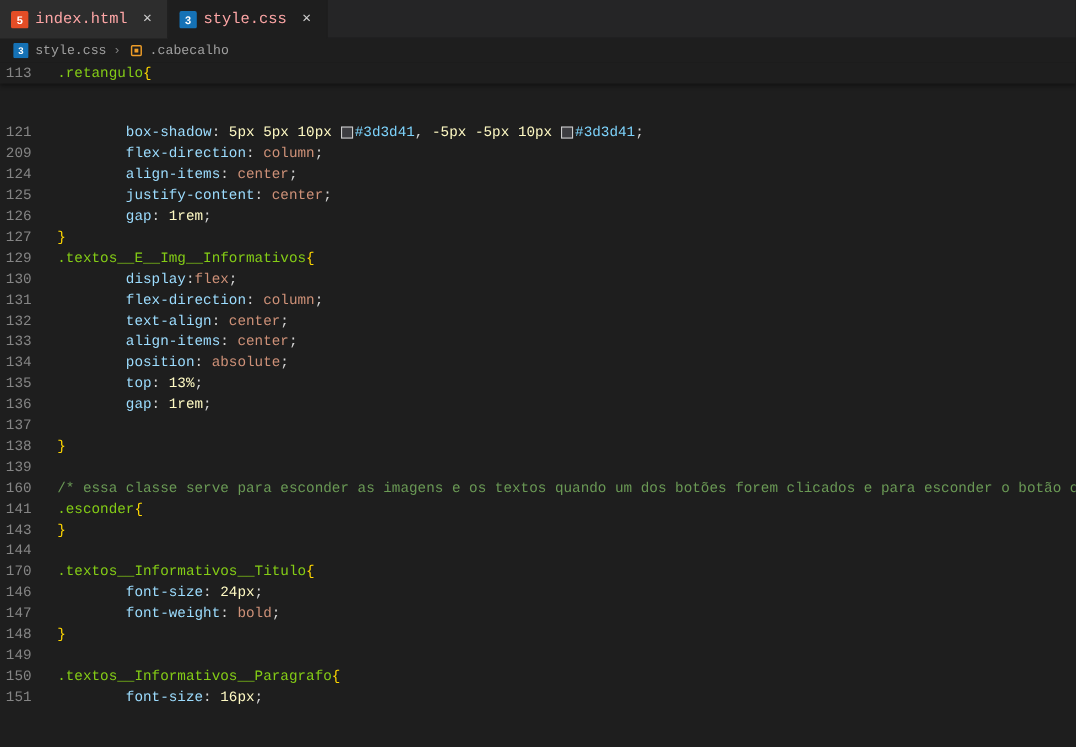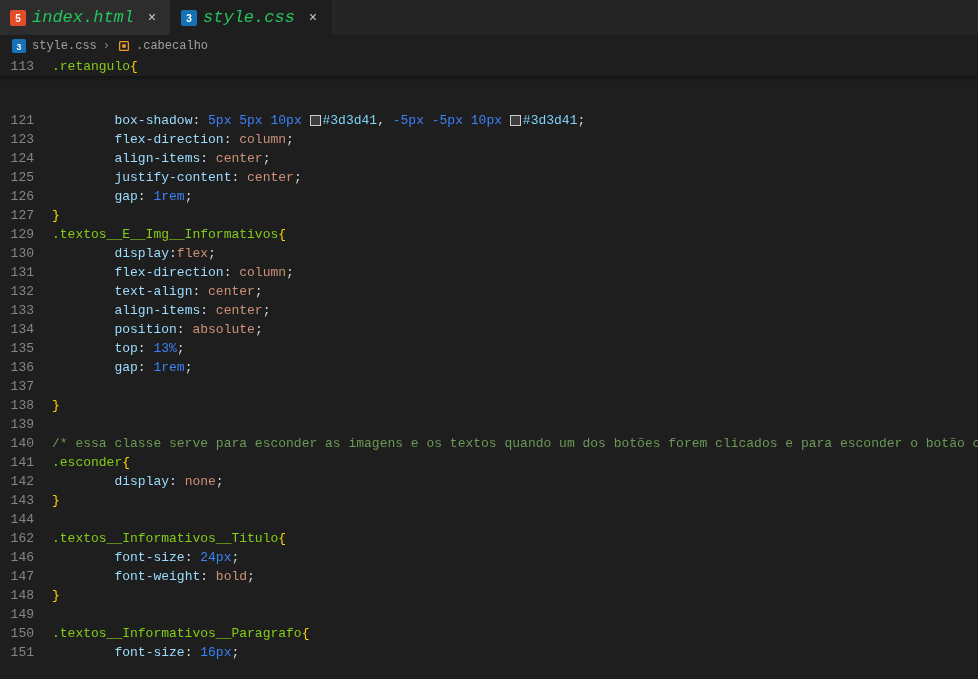--- a/index.html
+++ b/index.html
@@ -31,21 +31,21 @@
 .tab.active {
   background: #1e1e1e;
 }
 .tab-icon {
   width: 16px;
   height: 16px;
   display: flex;
   align-items: center;
   justify-content: center;
 }
-.tab-label { color: #22c55e; font-size: 17px; font-style: italic; }
+.tab-label { color: #fca5a5; font-size: 14px; }
 .tab-close {
   color: #ccc;
   font-size: 14px;
   margin-left: 4px;
   width: 16px;
   text-align: center;
 }
 .breadcrumb {
   display: flex;
   align-items: center;
@@ -75,34 +75,34 @@
   overflow: hidden;
   margin-top: 35px;
 }
 .line {
   display: flex;
   height: 19px;
   line-height: 19px;
 }
 .lineno {
   width: 52px;
-  text-align: right;
+  text-align: center;
   color: #858585;
   padding-right: 18px;
   user-select: none;
   flex-shrink: 0;
 }
 .code {
   white-space: pre;
   flex: 1;
 }
 .tok-sel { color: #84cc16; }
 .tok-brace { color: #ffd700; }
 .tok-prop { color: #9cdcfe; }
-.tok-num { color: #3b82f6; }
+.tok-num { color: #fef9c3; }
 .tok-kw { color: #ce9178; }
 .tok-punc { color: #d4d4d4; }
 .tok-comment { color: #6a9955; }
 .tok-hex { color: #7dd3fc; }
 .swatch {
   display: inline-block;
   width: 11px;
   height: 11px;
   border: 1px solid #ccc;
   background: #3d3d41;
@@ -169,21 +169,21 @@
       <div class="lineno">113</div>
       <div class="code"><span class="tok-sel">.retangulo</span><span class="tok-brace">{</span></div>
     </div>
   </div>
   <div class="code-area" id="code-area">
       <div class="line">
         <div class="lineno">121</div>
         <div class="code">        <span class="tok-prop">box-shadow</span><span class="tok-punc">: </span><span class="tok-num">5px</span><span class="tok-punc"> </span><span class="tok-num">5px</span><span class="tok-punc"> </span><span class="tok-num">10px</span><span class="tok-punc"> </span><span class="swatch"></span><span class="tok-hex">#3d3d41</span><span class="tok-punc">, </span><span class="tok-num">-5px</span><span class="tok-punc"> </span><span class="tok-num">-5px</span><span class="tok-punc"> </span><span class="tok-num">10px</span><span class="tok-punc"> </span><span class="swatch"></span><span class="tok-hex">#3d3d41</span><span class="tok-punc">;</span></div>
       </div>
       <div class="line">
-        <div class="lineno">123</div>
+        <div class="lineno">209</div>
         <div class="code">        <span class="tok-prop">flex-direction</span><span class="tok-punc">: </span><span class="tok-kw">column</span><span class="tok-punc">;</span></div>
       </div>
       <div class="line">
         <div class="lineno">124</div>
         <div class="code">        <span class="tok-prop">align-items</span><span class="tok-punc">: </span><span class="tok-kw">center</span><span class="tok-punc">;</span></div>
       </div>
       <div class="line">
         <div class="lineno">125</div>
         <div class="code">        <span class="tok-prop">justify-content</span><span class="tok-punc">: </span><span class="tok-kw">center</span><span class="tok-punc">;</span></div>
       </div>
@@ -233,41 +233,37 @@
       </div>
       <div class="line">
         <div class="lineno">138</div>
         <div class="code"><span class="tok-brace">}</span></div>
       </div>
       <div class="line">
         <div class="lineno">139</div>
         <div class="code"></div>
       </div>
       <div class="line">
-        <div class="lineno">140</div>
+        <div class="lineno">160</div>
         <div class="code"><span class="tok-comment">/* essa classe serve para esconder as imagens e os textos quando um dos botões forem clicados e para esconder o botão c</span></div>
       </div>
       <div class="line">
         <div class="lineno">141</div>
         <div class="code"><span class="tok-sel">.esconder</span><span class="tok-brace">{</span></div>
       </div>
       <div class="line">
-        <div class="lineno">142</div>
-        <div class="code">        <span class="tok-prop">display</span><span class="tok-punc">: </span><span class="tok-kw">none</span><span class="tok-punc">;</span></div>
-      </div>
-      <div class="line">
         <div class="lineno">143</div>
         <div class="code"><span class="tok-brace">}</span></div>
       </div>
       <div class="line">
         <div class="lineno">144</div>
         <div class="code"></div>
       </div>
       <div class="line">
-        <div class="lineno">162</div>
+        <div class="lineno">170</div>
         <div class="code"><span class="tok-sel">.textos__Informativos__Titulo</span><span class="tok-brace">{</span></div>
       </div>
       <div class="line">
         <div class="lineno">146</div>
         <div class="code">        <span class="tok-prop">font-size</span><span class="tok-punc">: </span><span class="tok-num">24px</span><span class="tok-punc">;</span></div>
       </div>
       <div class="line">
         <div class="lineno">147</div>
         <div class="code">        <span class="tok-prop">font-weight</span><span class="tok-punc">: </span><span class="tok-kw">bold</span><span class="tok-punc">;</span></div>
       </div>

